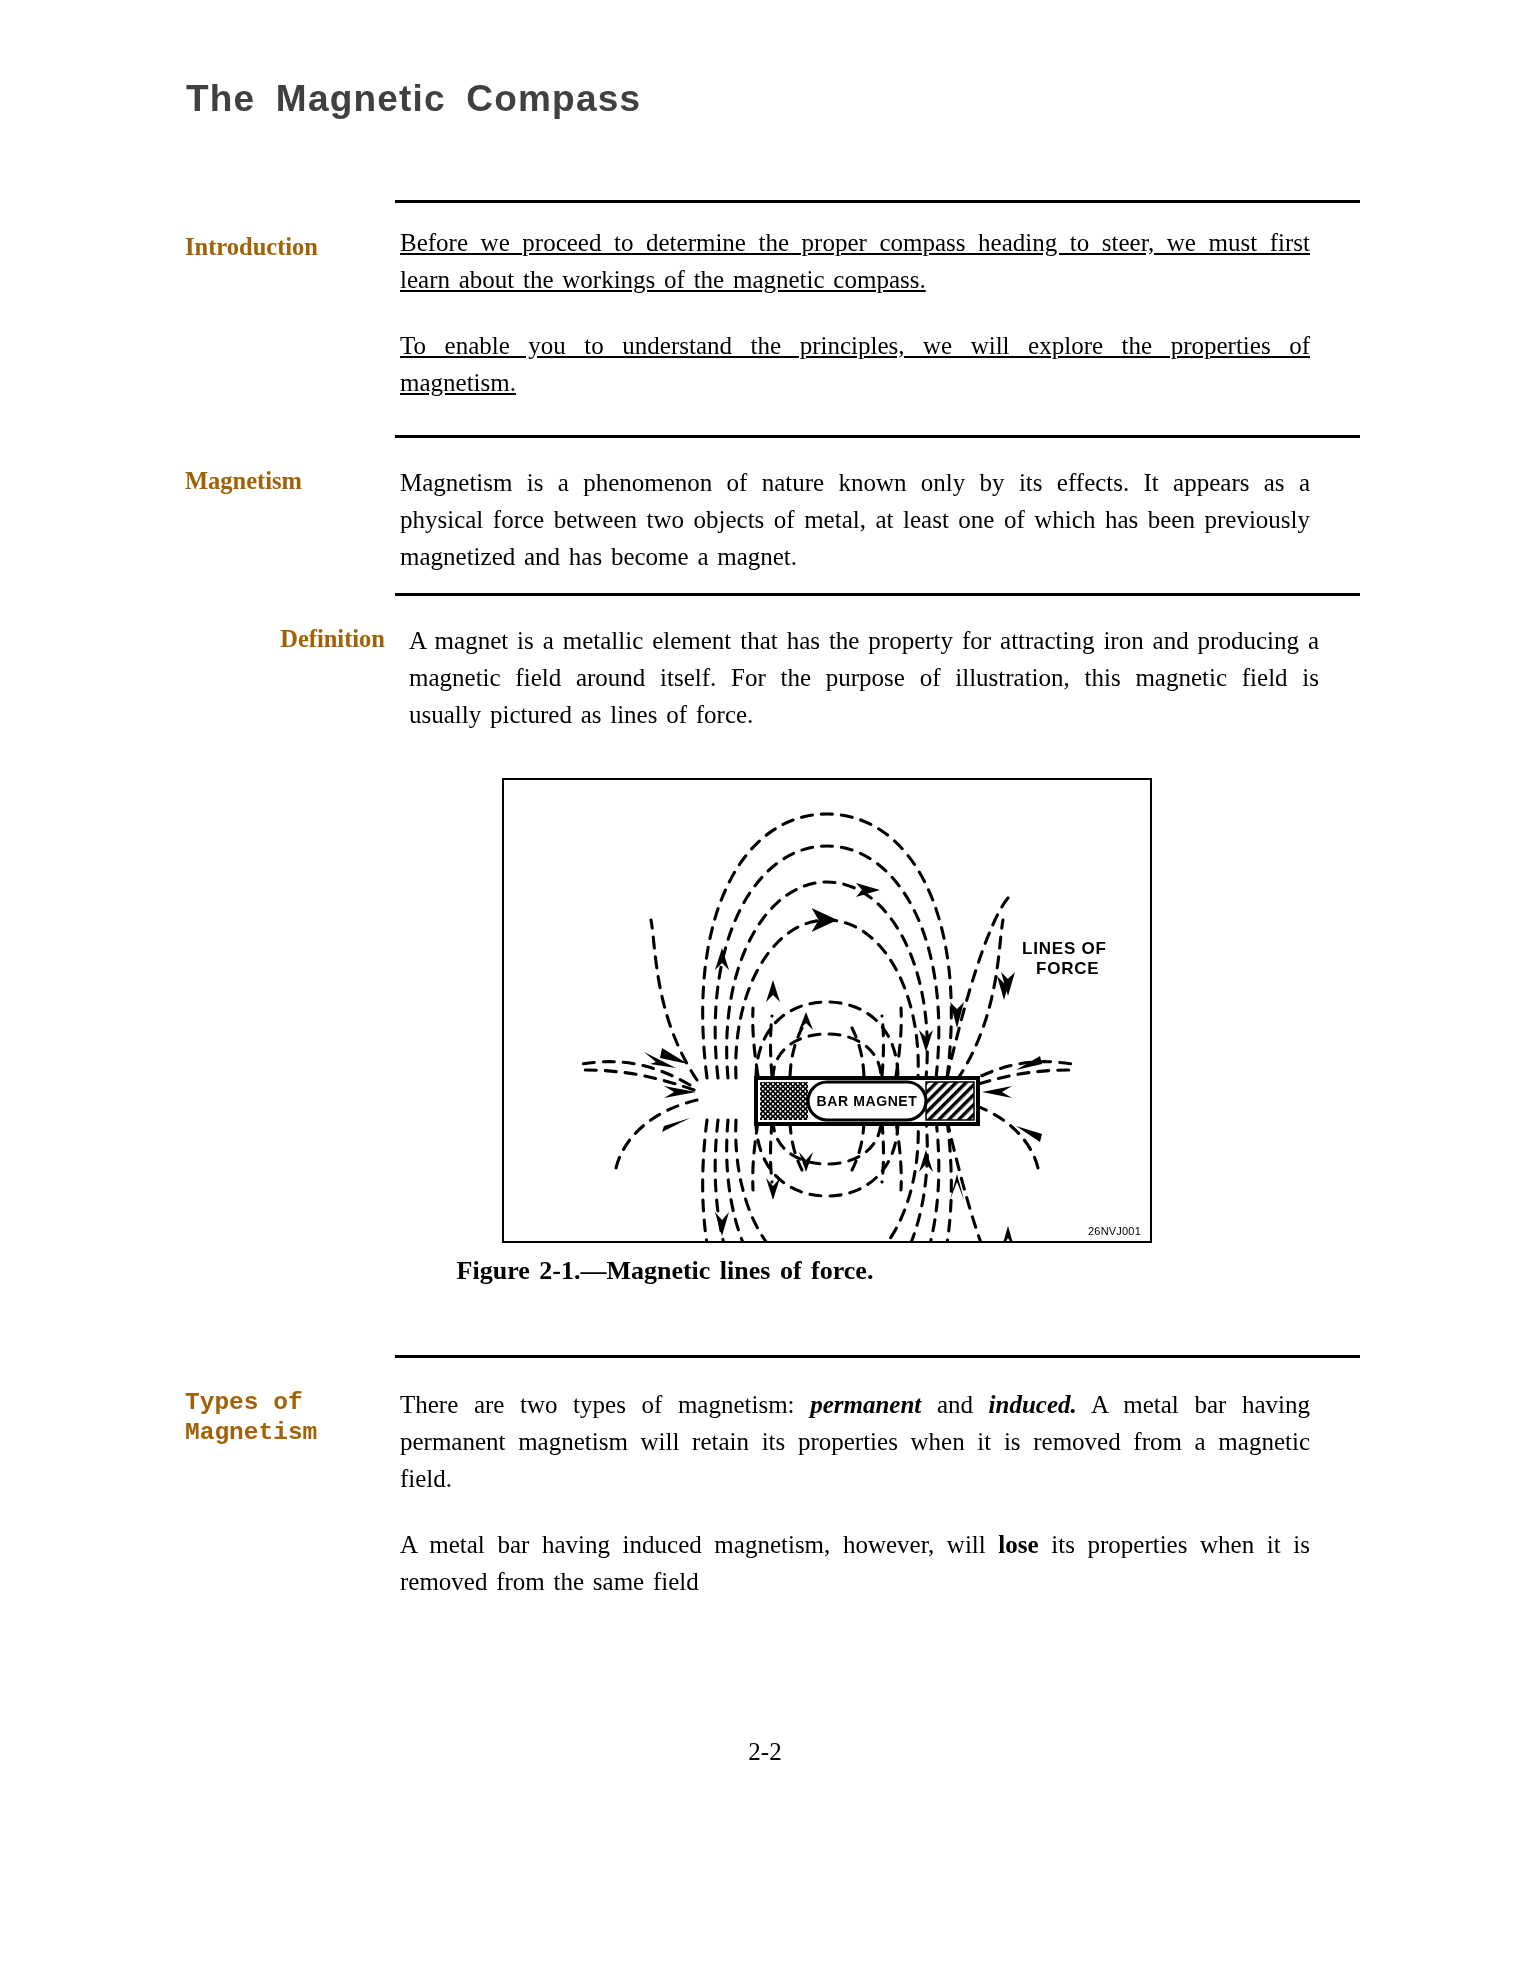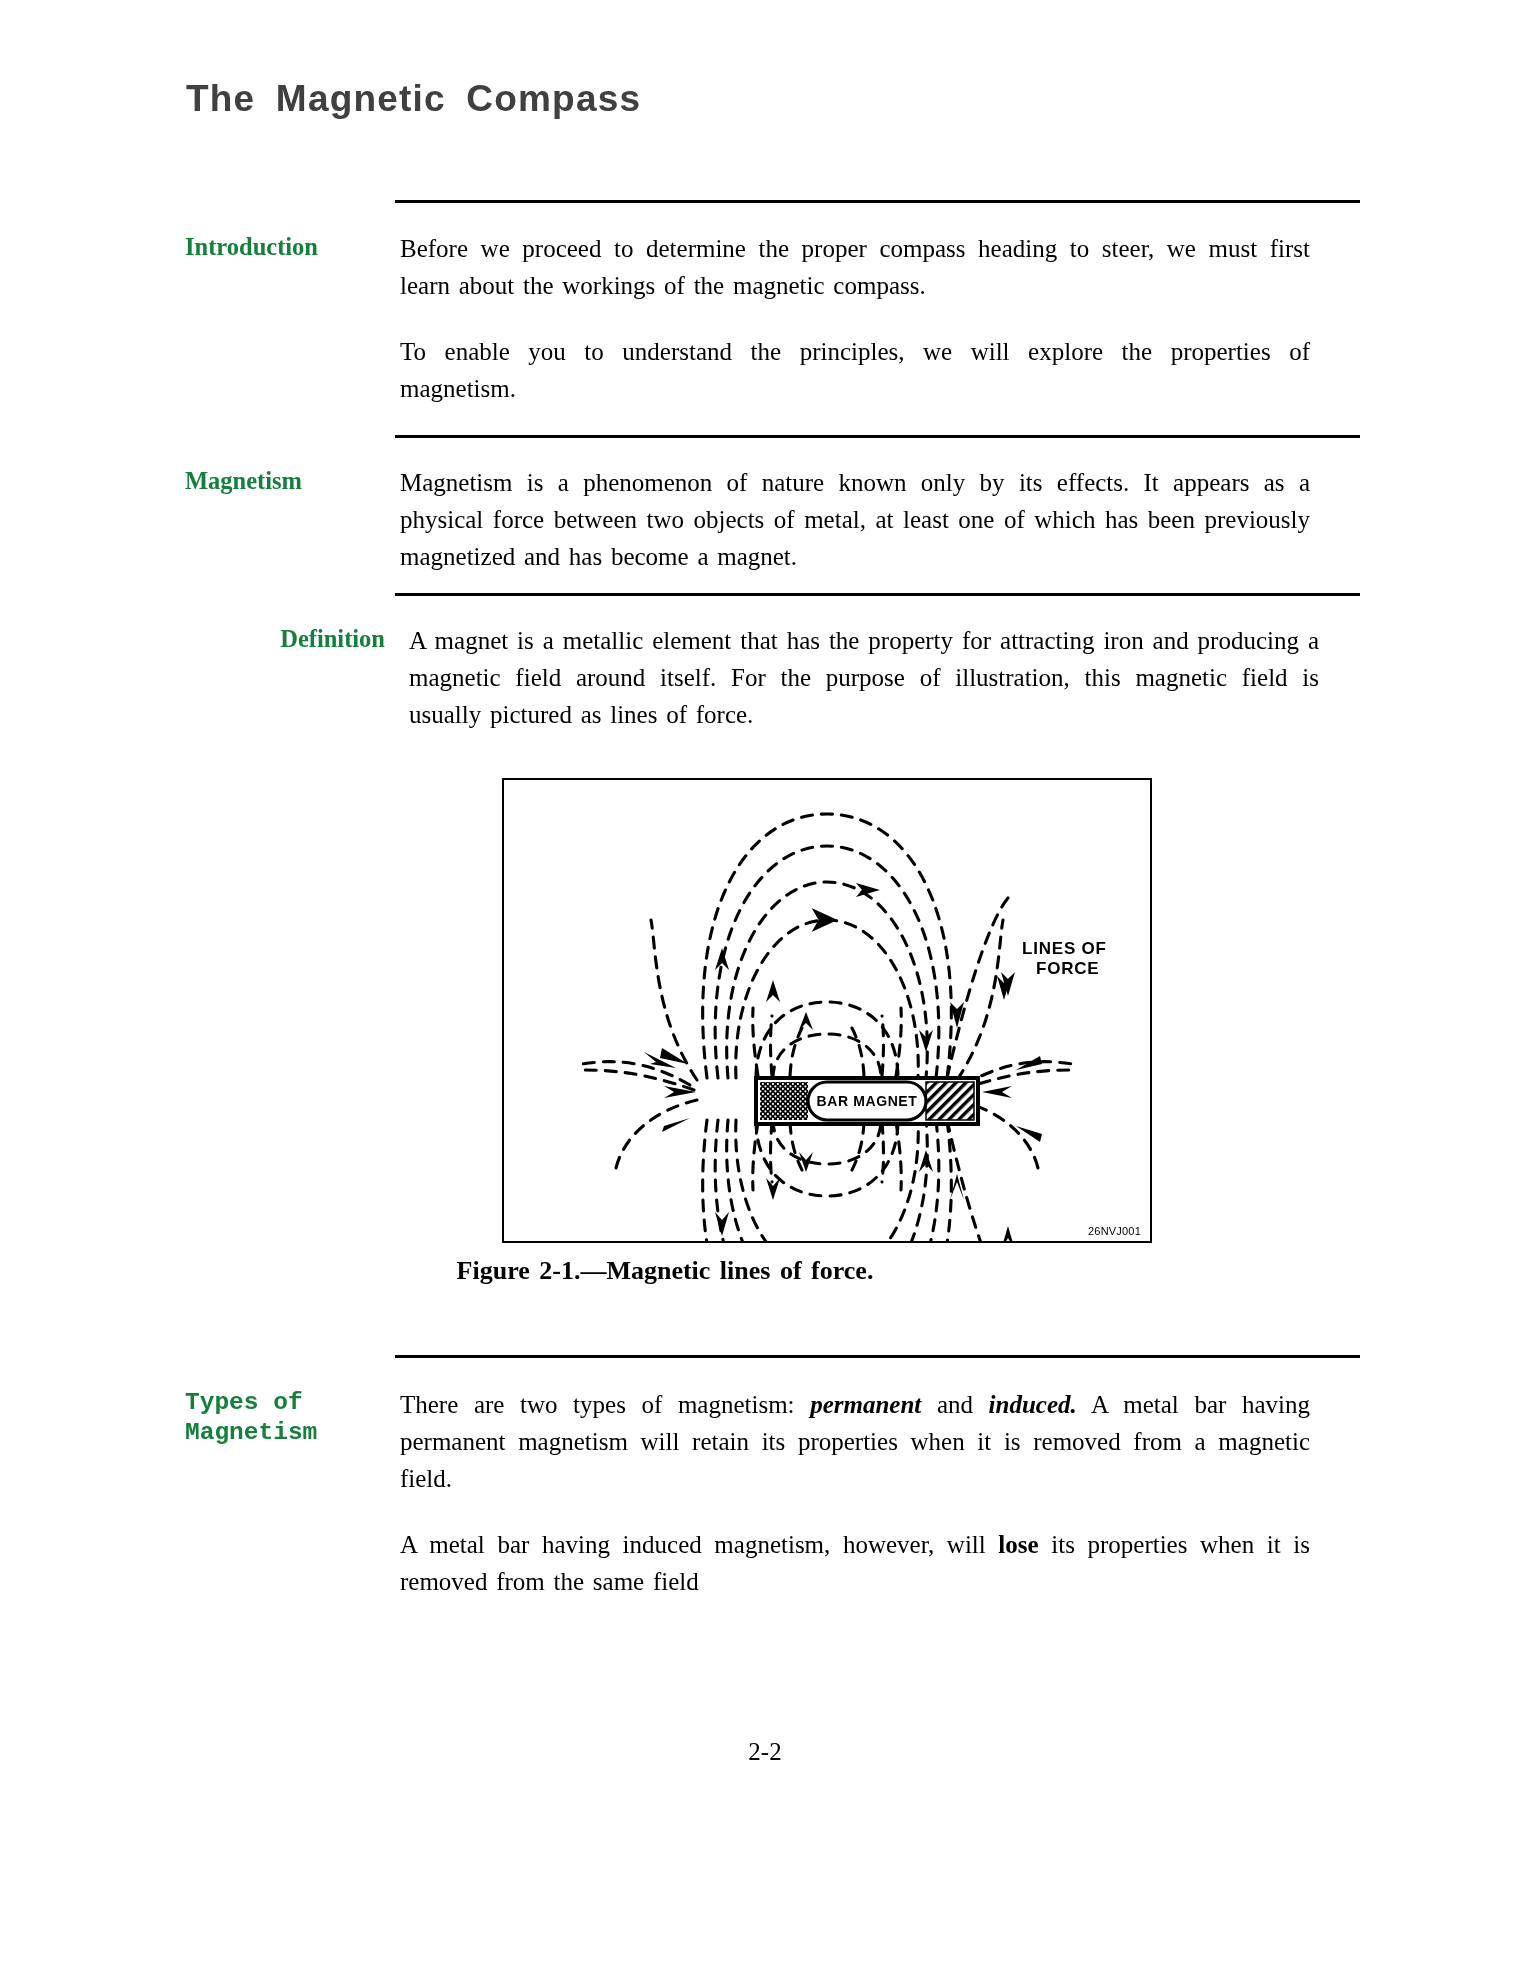--- a/index.html
+++ b/index.html
@@ -52,21 +52,21 @@
   }
 
   .label {
     position: absolute;
     left: 185px;
     width: 200px;
     font-family: "Liberation Serif", serif;
     font-weight: bold;
     font-size: 24.5px;
     line-height: 30px;
-    color: #15803d;
+    color: #a16207;
   }
 
   .body-col {
     position: absolute;
     left: 400px;
     width: 910px;
     font-family: "Liberation Serif", serif;
     font-size: 25px;
     line-height: 37px;
     color: #000;
@@ -138,21 +138,21 @@
 </head>
 <body>
 
 <div class="page">
 
   <div class="doc-title">The Magnetic Compass</div>
 
   <div class="section" style="top:200px;">
     <div class="rule"></div>
     <div class="label" style="top:32px;">Introduction</div>
-    <div class="body-col" style="top:30px;">
+    <div class="body-col" style="top:24px;text-decoration:underline;">
       <p>Before we proceed to determine the proper compass heading to steer, we must first learn about the workings of the magnetic compass.</p>
       <p>To enable you to understand the principles, we will explore the properties of magnetism.</p>
     </div>
   </div>
 
   <div class="section" style="top:435px;">
     <div class="rule"></div>
     <div class="label" style="top:31px;">Magnetism</div>
     <div class="body-col" style="top:29px;">
       <p>Magnetism is a phenomenon of nature known only by its effects. It appears as a physical force between two objects of metal, at least one of which has been previously magnetized and has become a magnet.</p>

